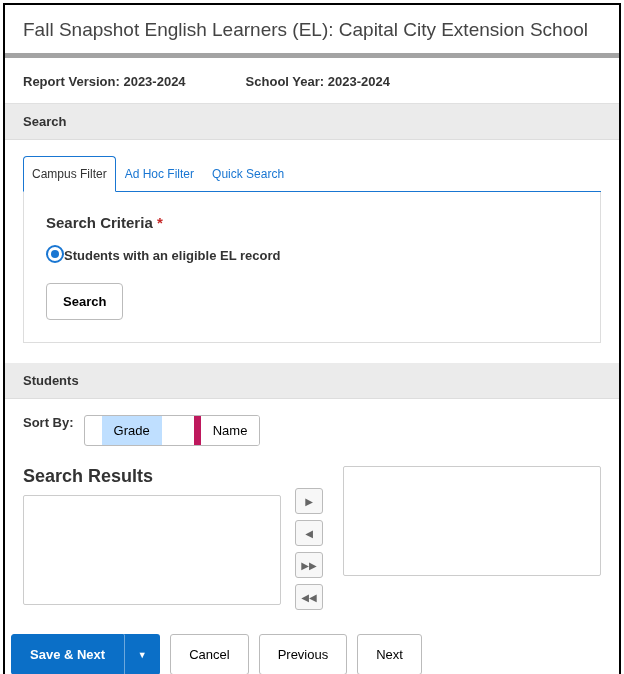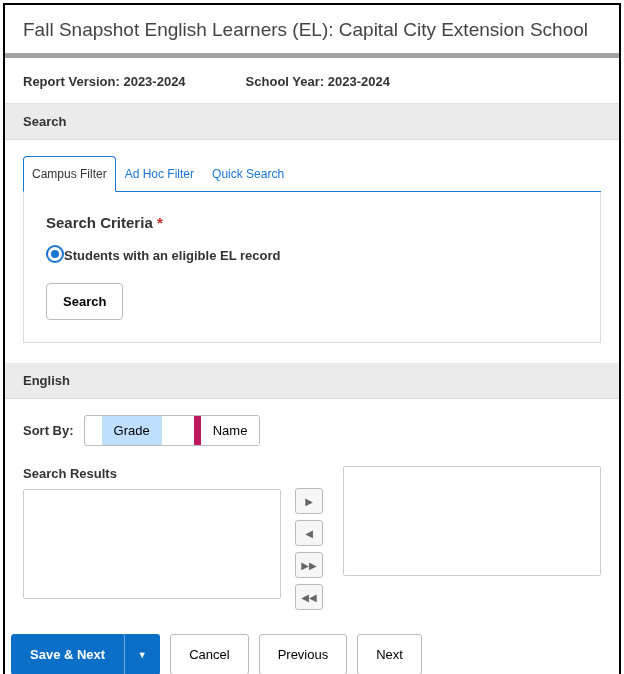--- a/index.html
+++ b/index.html
@@ -112,21 +112,21 @@
       border-radius: 4px;
       font-size: 13px;
       font-weight: bold;
       cursor: pointer;
     }
     .students-body {
       padding: 16px 18px 14px;
     }
     .sort-row {
       display: flex;
-      align-items: center;
+      align-items: flex-start;
       gap: 10px;
       margin-bottom: 20px;
     }
     .sort-label {
       font-size: 13px;
       font-weight: bold;
     }
     .seg-group {
       display: flex;
       border: 1px solid #bbb;
@@ -148,21 +148,21 @@
       border-left: 7px solid #be185d;
       margin-left: 32px;
     }
     .transfer-grid {
       display: grid;
       grid-template-columns: 1fr 34px 1fr;
       gap: 14px;
       align-items: start;
     }
     .list-col-label {
-      font-size: 13px;
+      font-size: 18px;
       font-weight: bold;
       margin-bottom: 8px;
     }
     .list-box {
       border: 1px solid #ccc;
       border-radius: 2px;
       height: 110px;
       background: #fff;
     }
     .transfer-btns {
@@ -266,21 +266,21 @@
       <div class="radio-row">
         <div class="radio-outer">
           <div class="radio-inner"></div>
         </div>
         <span class="radio-label">Students with an eligible EL record</span>
       </div>
       <button class="search-btn">Search</button>
     </div>
   </div>
 
-  <div class="section-header">English</div>
+  <div class="section-header">Students</div>
 
   <div class="students-body">
     <div class="sort-row">
       <span class="sort-label">Sort By:</span>
       <div class="seg-group">
         <button class="seg-btn active">Grade</button>
         <button class="seg-btn">Name</button>
       </div>
     </div>
 

